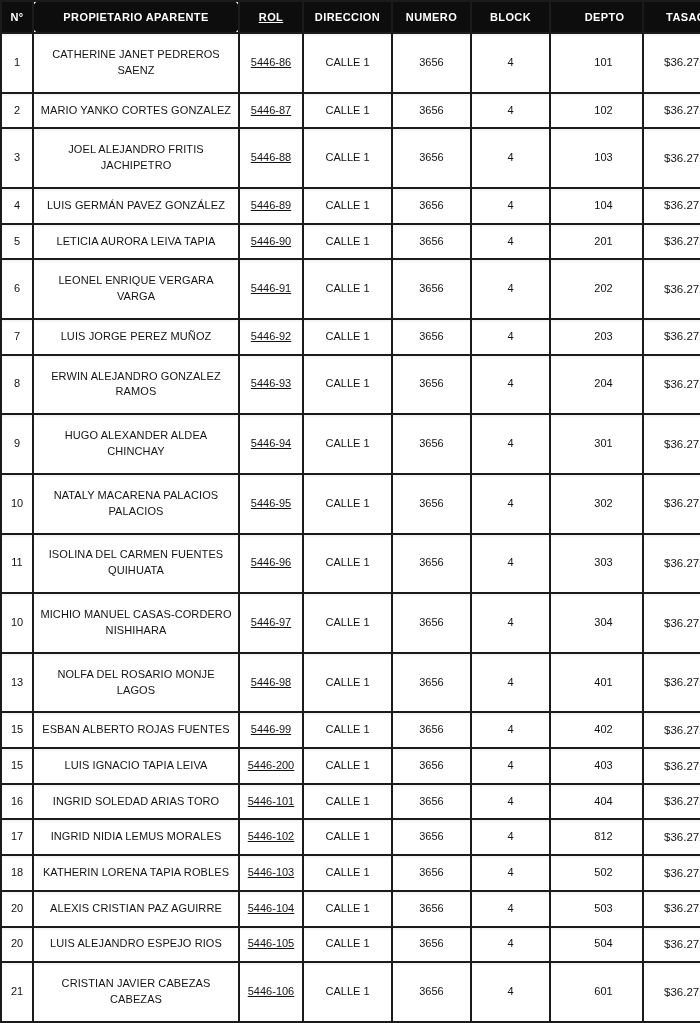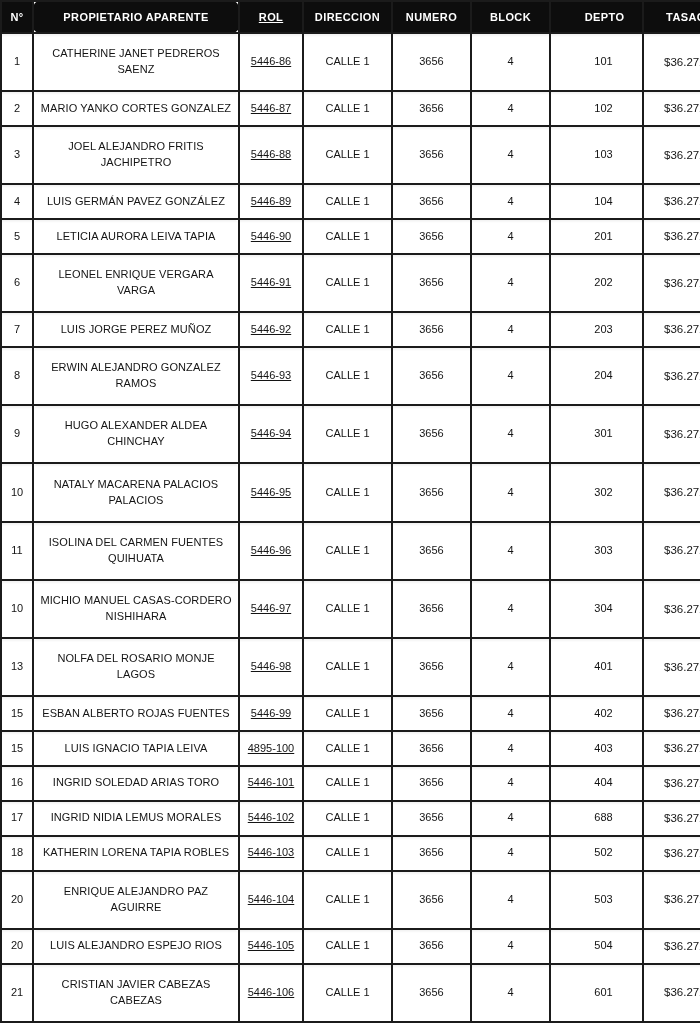--- a/index.html
+++ b/index.html
@@ -215,21 +215,21 @@
         <td class="col-rol">5446-99</td>
         <td class="col-direccion">CALLE 1</td>
         <td class="col-numero">3656</td>
         <td class="col-block">4</td>
         <td class="col-depto">402</td>
         <td class="col-tasacion">$36.272.000</td>
       </tr>
       <tr>
         <td class="col-n">15</td>
         <td class="col-owner">LUIS IGNACIO TAPIA LEIVA</td>
-        <td class="col-rol">4895-100</td>
+        <td class="col-rol">5446-200</td>
         <td class="col-direccion">CALLE 1</td>
         <td class="col-numero">3656</td>
         <td class="col-block">4</td>
         <td class="col-depto">403</td>
         <td class="col-tasacion">$36.272.000</td>
       </tr>
       <tr>
         <td class="col-n">16</td>
         <td class="col-owner">INGRID SOLEDAD ARIAS TORO</td>
         <td class="col-rol">5446-101</td>
@@ -239,36 +239,36 @@
         <td class="col-depto">404</td>
         <td class="col-tasacion">$36.272.000</td>
       </tr>
       <tr>
         <td class="col-n">17</td>
         <td class="col-owner">INGRID NIDIA LEMUS MORALES</td>
         <td class="col-rol">5446-102</td>
         <td class="col-direccion">CALLE 1</td>
         <td class="col-numero">3656</td>
         <td class="col-block">4</td>
-        <td class="col-depto">688</td>
+        <td class="col-depto">812</td>
         <td class="col-tasacion">$36.272.000</td>
       </tr>
       <tr>
         <td class="col-n">18</td>
         <td class="col-owner">KATHERIN LORENA TAPIA ROBLES</td>
         <td class="col-rol">5446-103</td>
         <td class="col-direccion">CALLE 1</td>
         <td class="col-numero">3656</td>
         <td class="col-block">4</td>
         <td class="col-depto">502</td>
         <td class="col-tasacion">$36.272.000</td>
       </tr>
       <tr>
         <td class="col-n">20</td>
-        <td class="col-owner">ENRIQUE ALEJANDRO PAZ AGUIRRE</td>
+        <td class="col-owner">ALEXIS CRISTIAN PAZ AGUIRRE</td>
         <td class="col-rol">5446-104</td>
         <td class="col-direccion">CALLE 1</td>
         <td class="col-numero">3656</td>
         <td class="col-block">4</td>
         <td class="col-depto">503</td>
         <td class="col-tasacion">$36.272.000</td>
       </tr>
       <tr>
         <td class="col-n">20</td>
         <td class="col-owner">LUIS ALEJANDRO ESPEJO RIOS</td>

